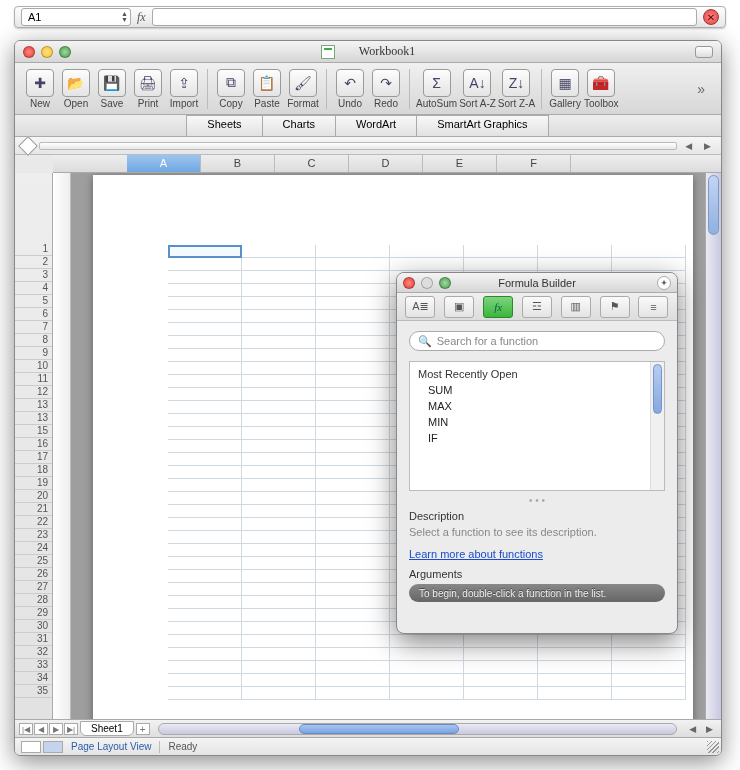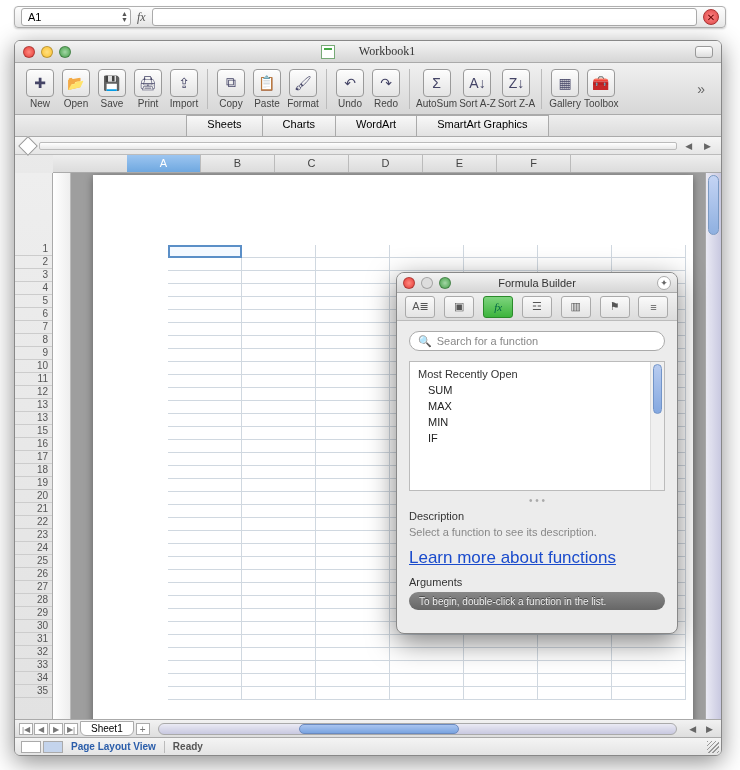--- a/index.html
+++ b/index.html
@@ -72,21 +72,21 @@
 .vscroll .thumb{ position:absolute; top:2px; left:2px; right:2px; height:60px; border-radius:7px; background:linear-gradient(#c4d4f4,#8fb0e0); border:1px solid #7a9ac4;}
 
 .sheet-tabs { height:18px; background:linear-gradient(#f2f2f2,#dedede); border-top:1px solid #aaa; display:flex; align-items:center; padding:0 4px; gap:2px;}
 .sheet-nav { display:flex; gap:1px;}
 .sheet-nav span{ width:14px; height:12px; border:1px solid #aaa; background:#fff; font-size:8px; text-align:center; line-height:11px; color:#777;}
 .sheet-tab { border:1px solid #aaa; background:#fff; padding:1px 10px; font-size:10px; border-radius:0 0 6px 6px;}
 .add-sheet { width:14px; height:12px; border:1px solid #aaa; background:#fff; text-align:center; font-size:10px; line-height:11px; color:#777;}
 .hscroll { flex:1; height:12px; margin:0 6px; position:relative; background:linear-gradient(#eaeaf4,#c8c8e0); border:1px solid #aaa; border-radius:6px;}
 .hscroll .thumb { position:absolute; left:140px; width:160px; top:0; bottom:0; border-radius:6px; background:linear-gradient(#a8c4f0,#7aa4e0); border:1px solid #6a8ac0;}
 
-.status { height:18px; background:linear-gradient(#f4f4f4,#e4e4e4); border-top:1px solid #aaa; display:flex; align-items:center; padding:0 6px; gap:8px; font-size:10px;font-weight:bold;}
+.status { height:18px; background:linear-gradient(#f4f4f4,#e4e4e4); border-top:1px solid #aaa; display:flex; align-items:center; padding:0 6px; gap:8px; font-size:10px;}
 .view-btns { display:flex; gap:2px;}
 .view-btn { width:20px; height:12px; border:1px solid #aaa; background:#fff;}
 .view-btn.active { background:#c4d4ec;}
 .status-label { color:#2a5daa;}
 .status-sep{ width:1px; height:12px; background:#bbb;}
 .status-text{ color:#555;}
 
 .resize-grip { position:absolute; right:2px; bottom:2px; width:12px; height:12px; background:repeating-linear-gradient(135deg,#999 0,#999 1px,transparent 1px,transparent 3px);}
 
 
@@ -111,21 +111,21 @@
 .func-list { margin:0 12px; height:130px; border:1px solid #bbb; background:#fff; overflow-y:auto; padding:4px 0; position:relative;}
 .func-header { font-size:11px; padding:2px 8px; color:#333;}
 .func-item { font-size:11px; padding:2px 18px; color:#222; cursor:pointer;}
 .list-scroll { position:absolute; right:0; top:0; bottom:0; width:14px; background:#f0f0f0; border-left:1px solid #ddd;}
 .list-scroll .lthumb{ position:absolute; top:2px; left:2px; right:2px; height:50px; border-radius:6px; background:linear-gradient(#b8ccf0,#84a8e0); border:1px solid #7294c8;}
 
 .dots { text-align:center; color:#aaa; font-size:10px; padding:4px 0;}
 .desc-sec { padding:0 12px;}
 .desc-h { font-size:11px; color:#333; margin-bottom:4px;}
 .desc-t { font-size:11px; color:#888; margin-bottom:10px;}
-.link { color:#1a4bcc; text-decoration:underline; font-size:17px; cursor:pointer;}
+.link { color:#1a4bcc; text-decoration:underline; font-size:11px; cursor:pointer;}
 .args-h { font-size:11px; color:#333; margin-top:8px;}
 .args-bar { margin:4px 0 8px; height:18px; border-radius:9px; background:linear-gradient(#888,#666); color:#eee; font-size:10px; display:flex; align-items:center; padding:0 10px; text-shadow:0 -1px 0 #444;}
 </style>
 </head>
 <body>
 
 <div class="formula-strip">
   <div class="cell-ref-box">
     <span>A1</span>
     <span class="stepper">▲<br>▼</span>

